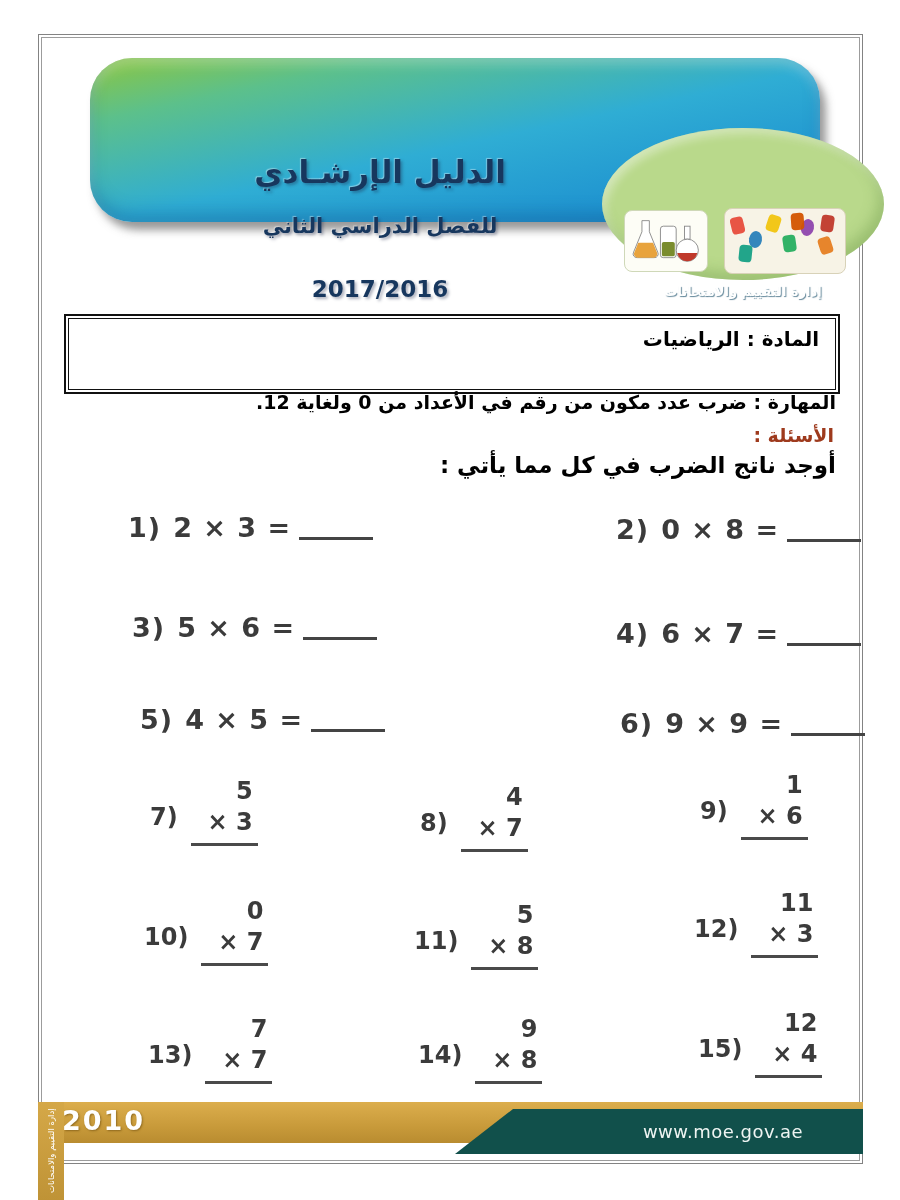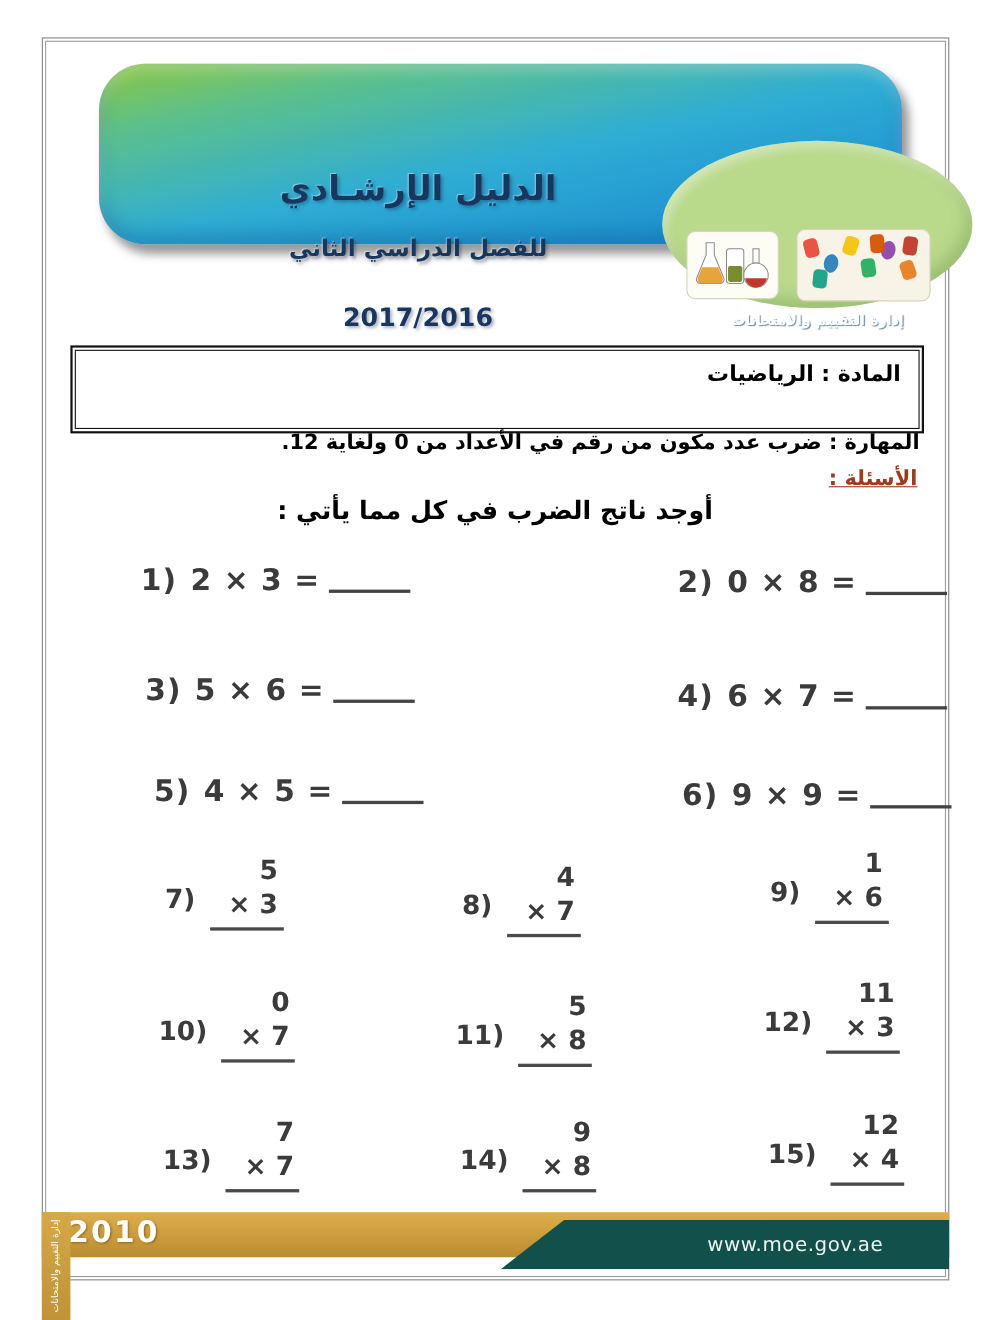--- a/index.html
+++ b/index.html
@@ -38,22 +38,22 @@
   .letters-card i{position:absolute;display:block;width:13px;height:17px;border-radius:4px;opacity:.95;}
   .dept-label{position:absolute;left:558px;top:226px;width:190px;text-align:center;font-size:13px;font-weight:bold;color:#ffffff;
     text-shadow:1px 1px 1px rgba(0,60,90,.6);}
 
   
   .info-box{position:absolute;left:64px;top:314px;width:772px;height:76px;border:2px solid #111;}
   .info-box .inner{position:absolute;inset:2px;border:1px solid #111;padding:4px 16px 0 16px;box-sizing:border-box;}
   .info-line{font-size:20px;font-weight:bold;color:#000;line-height:32px;}
 
   .skill-line{position:absolute;left:64px;right:64px;top:391px;font-size:19px;font-weight:bold;color:#000;}
-  .questions-label{position:absolute;left:64px;right:66px;top:424px;font-size:19px;font-weight:bold;color:#9e3a1d;text-decoration:underline;}
-  .instruction{position:absolute;left:64px;right:64px;top:452px;font-size:23px;font-weight:bold;color:#000;text-align:center;}
+  .questions-label{position:absolute;left:64px;right:66px;top:424px;font-size:19px;font-weight:bold;color:#9e3a1d;}
+  .instruction{position:absolute;left:64px;right:64px;top:452px;font-size:23px;font-weight:bold;color:#000;}
 
   
   .hprob{position:absolute;font-size:27px;font-weight:600;color:#3b3b3b;letter-spacing:1px;direction:ltr;white-space:nowrap;}
   .hprob .pnum{margin-right:12px;}
   .hprob .blank{display:inline-block;width:74px;border-bottom:3px solid #444;height:16px;margin-left:8px;transform:translateY(3px);}
 
   
   .vprob{position:absolute;display:flex;align-items:flex-end;gap:13px;font-size:24px;font-weight:600;color:#3b3b3b;direction:ltr;}
   .vprob .pnum{padding-bottom:15px;}
   .vcol{display:flex;flex-direction:column;align-items:flex-end;border-bottom:3px solid #4a4a4a;padding:0 5px 6px 16px;min-width:46px;}

